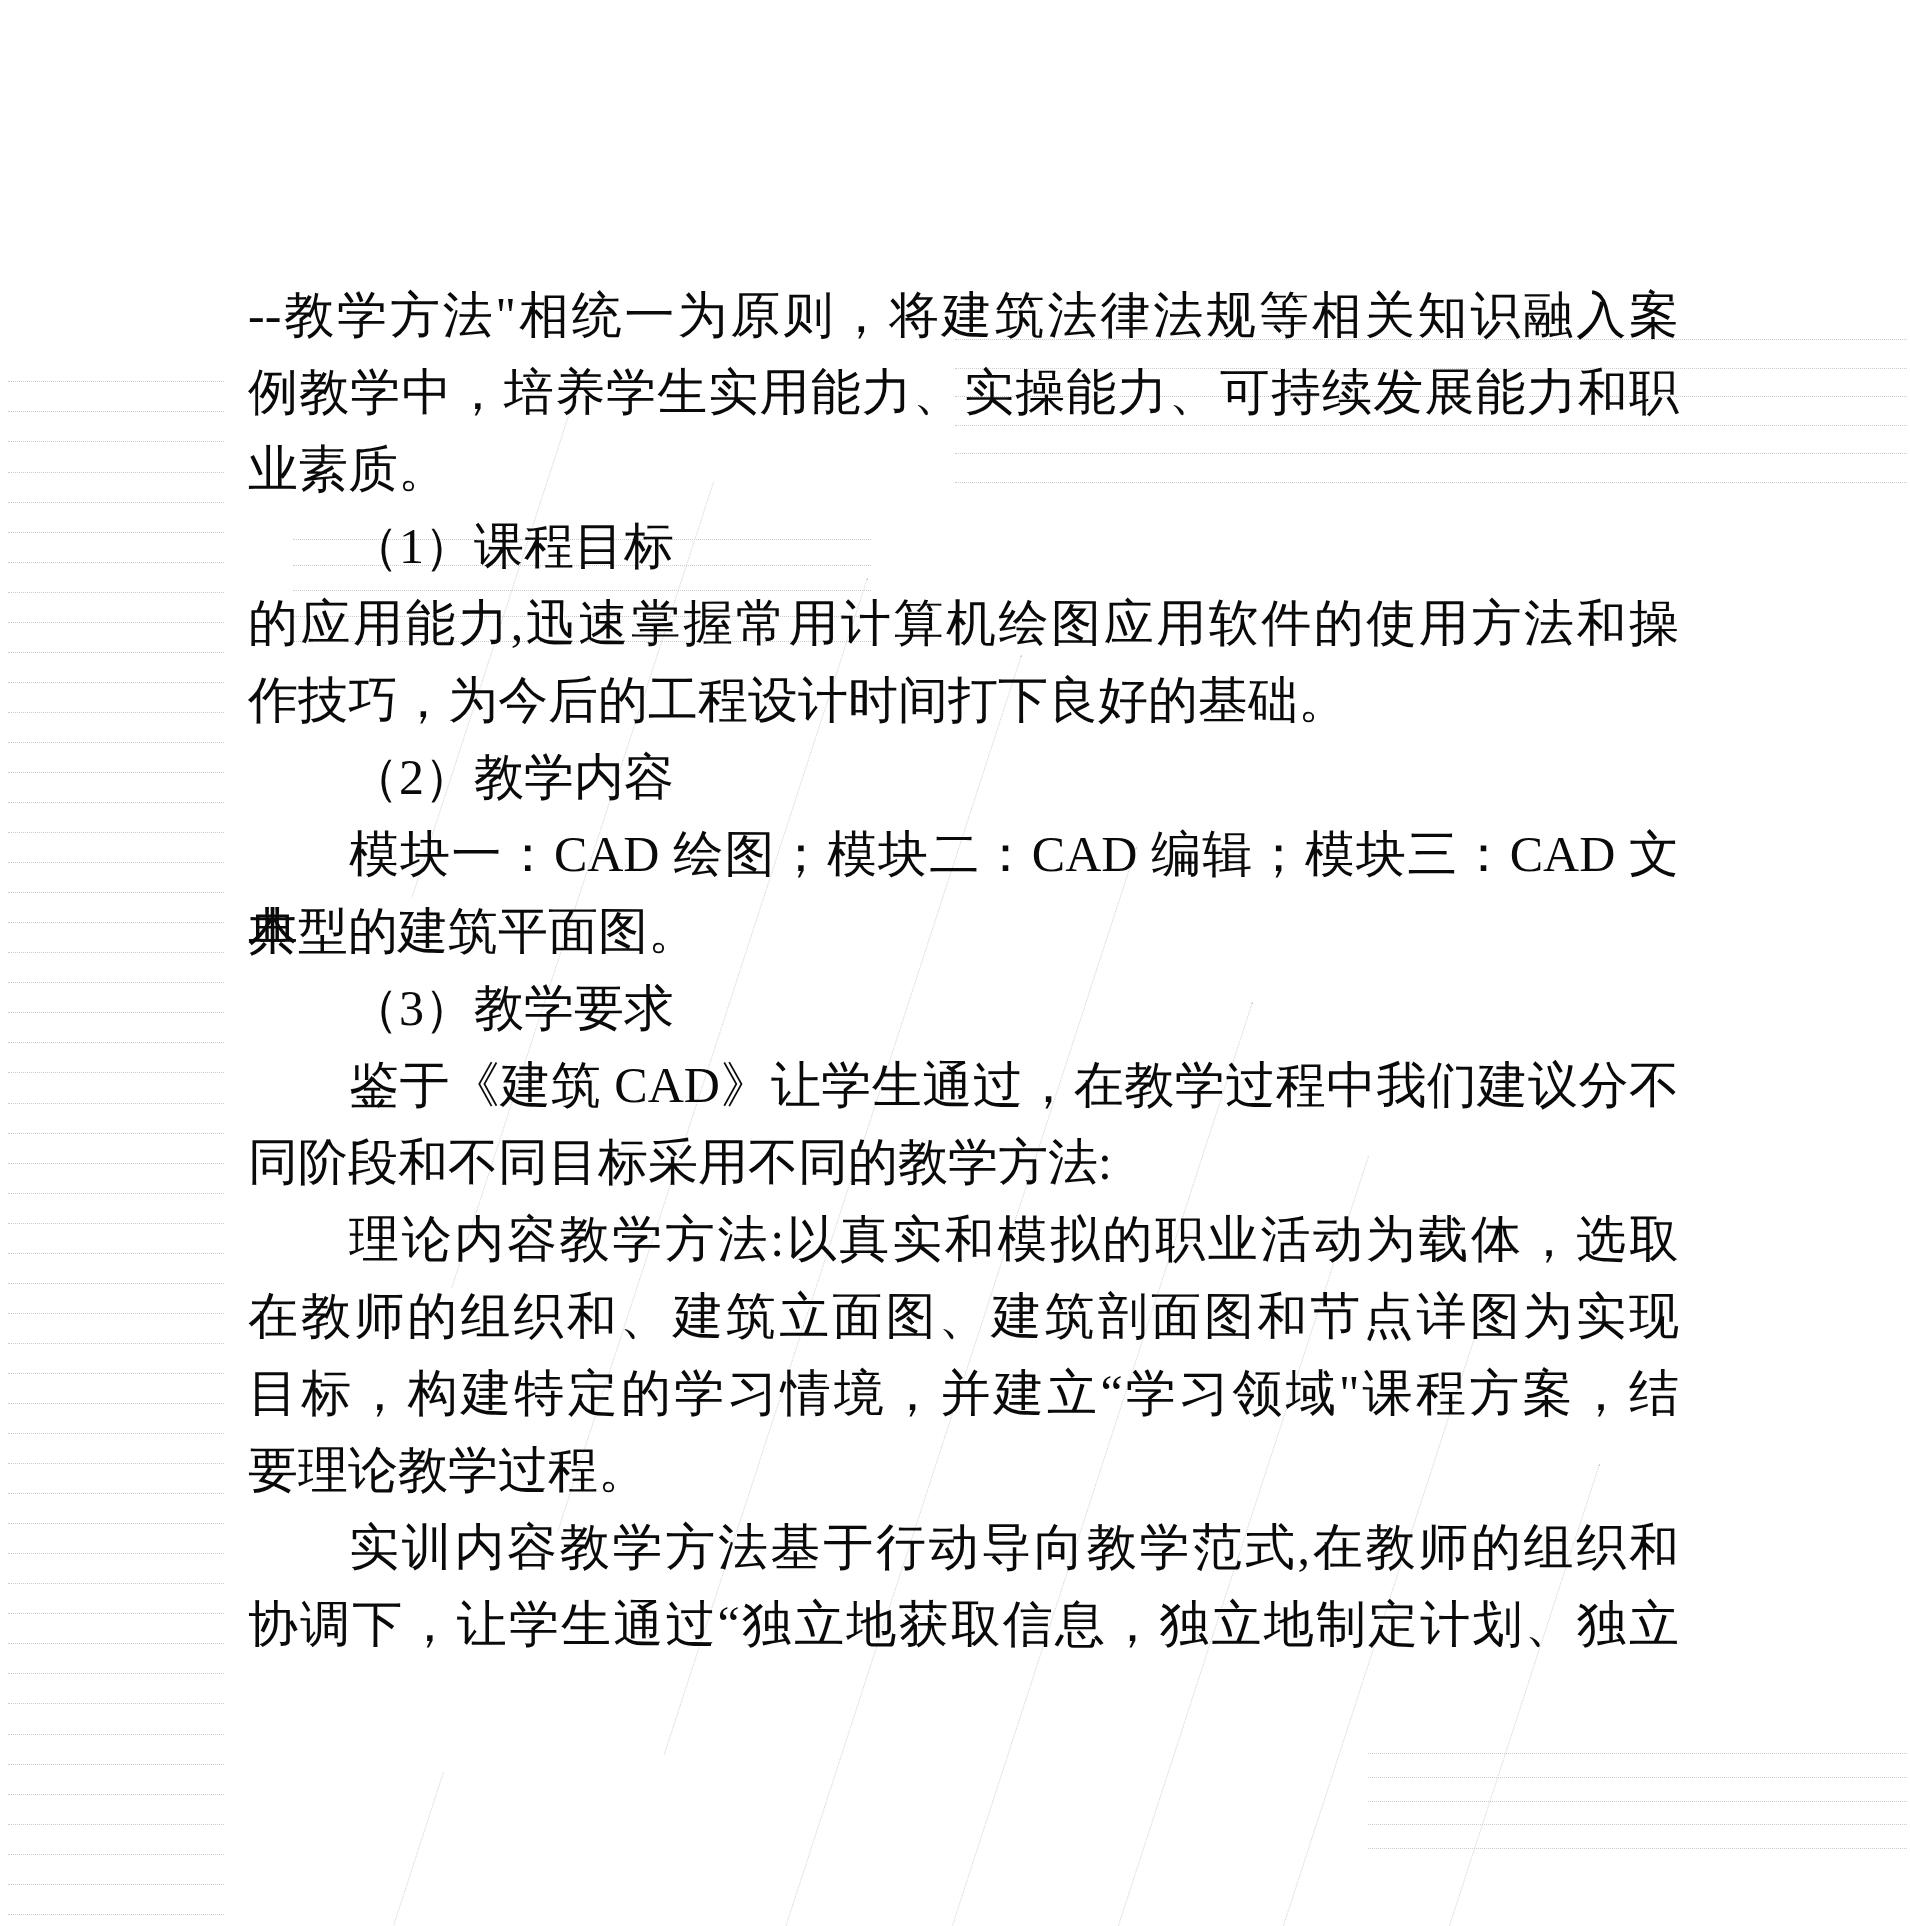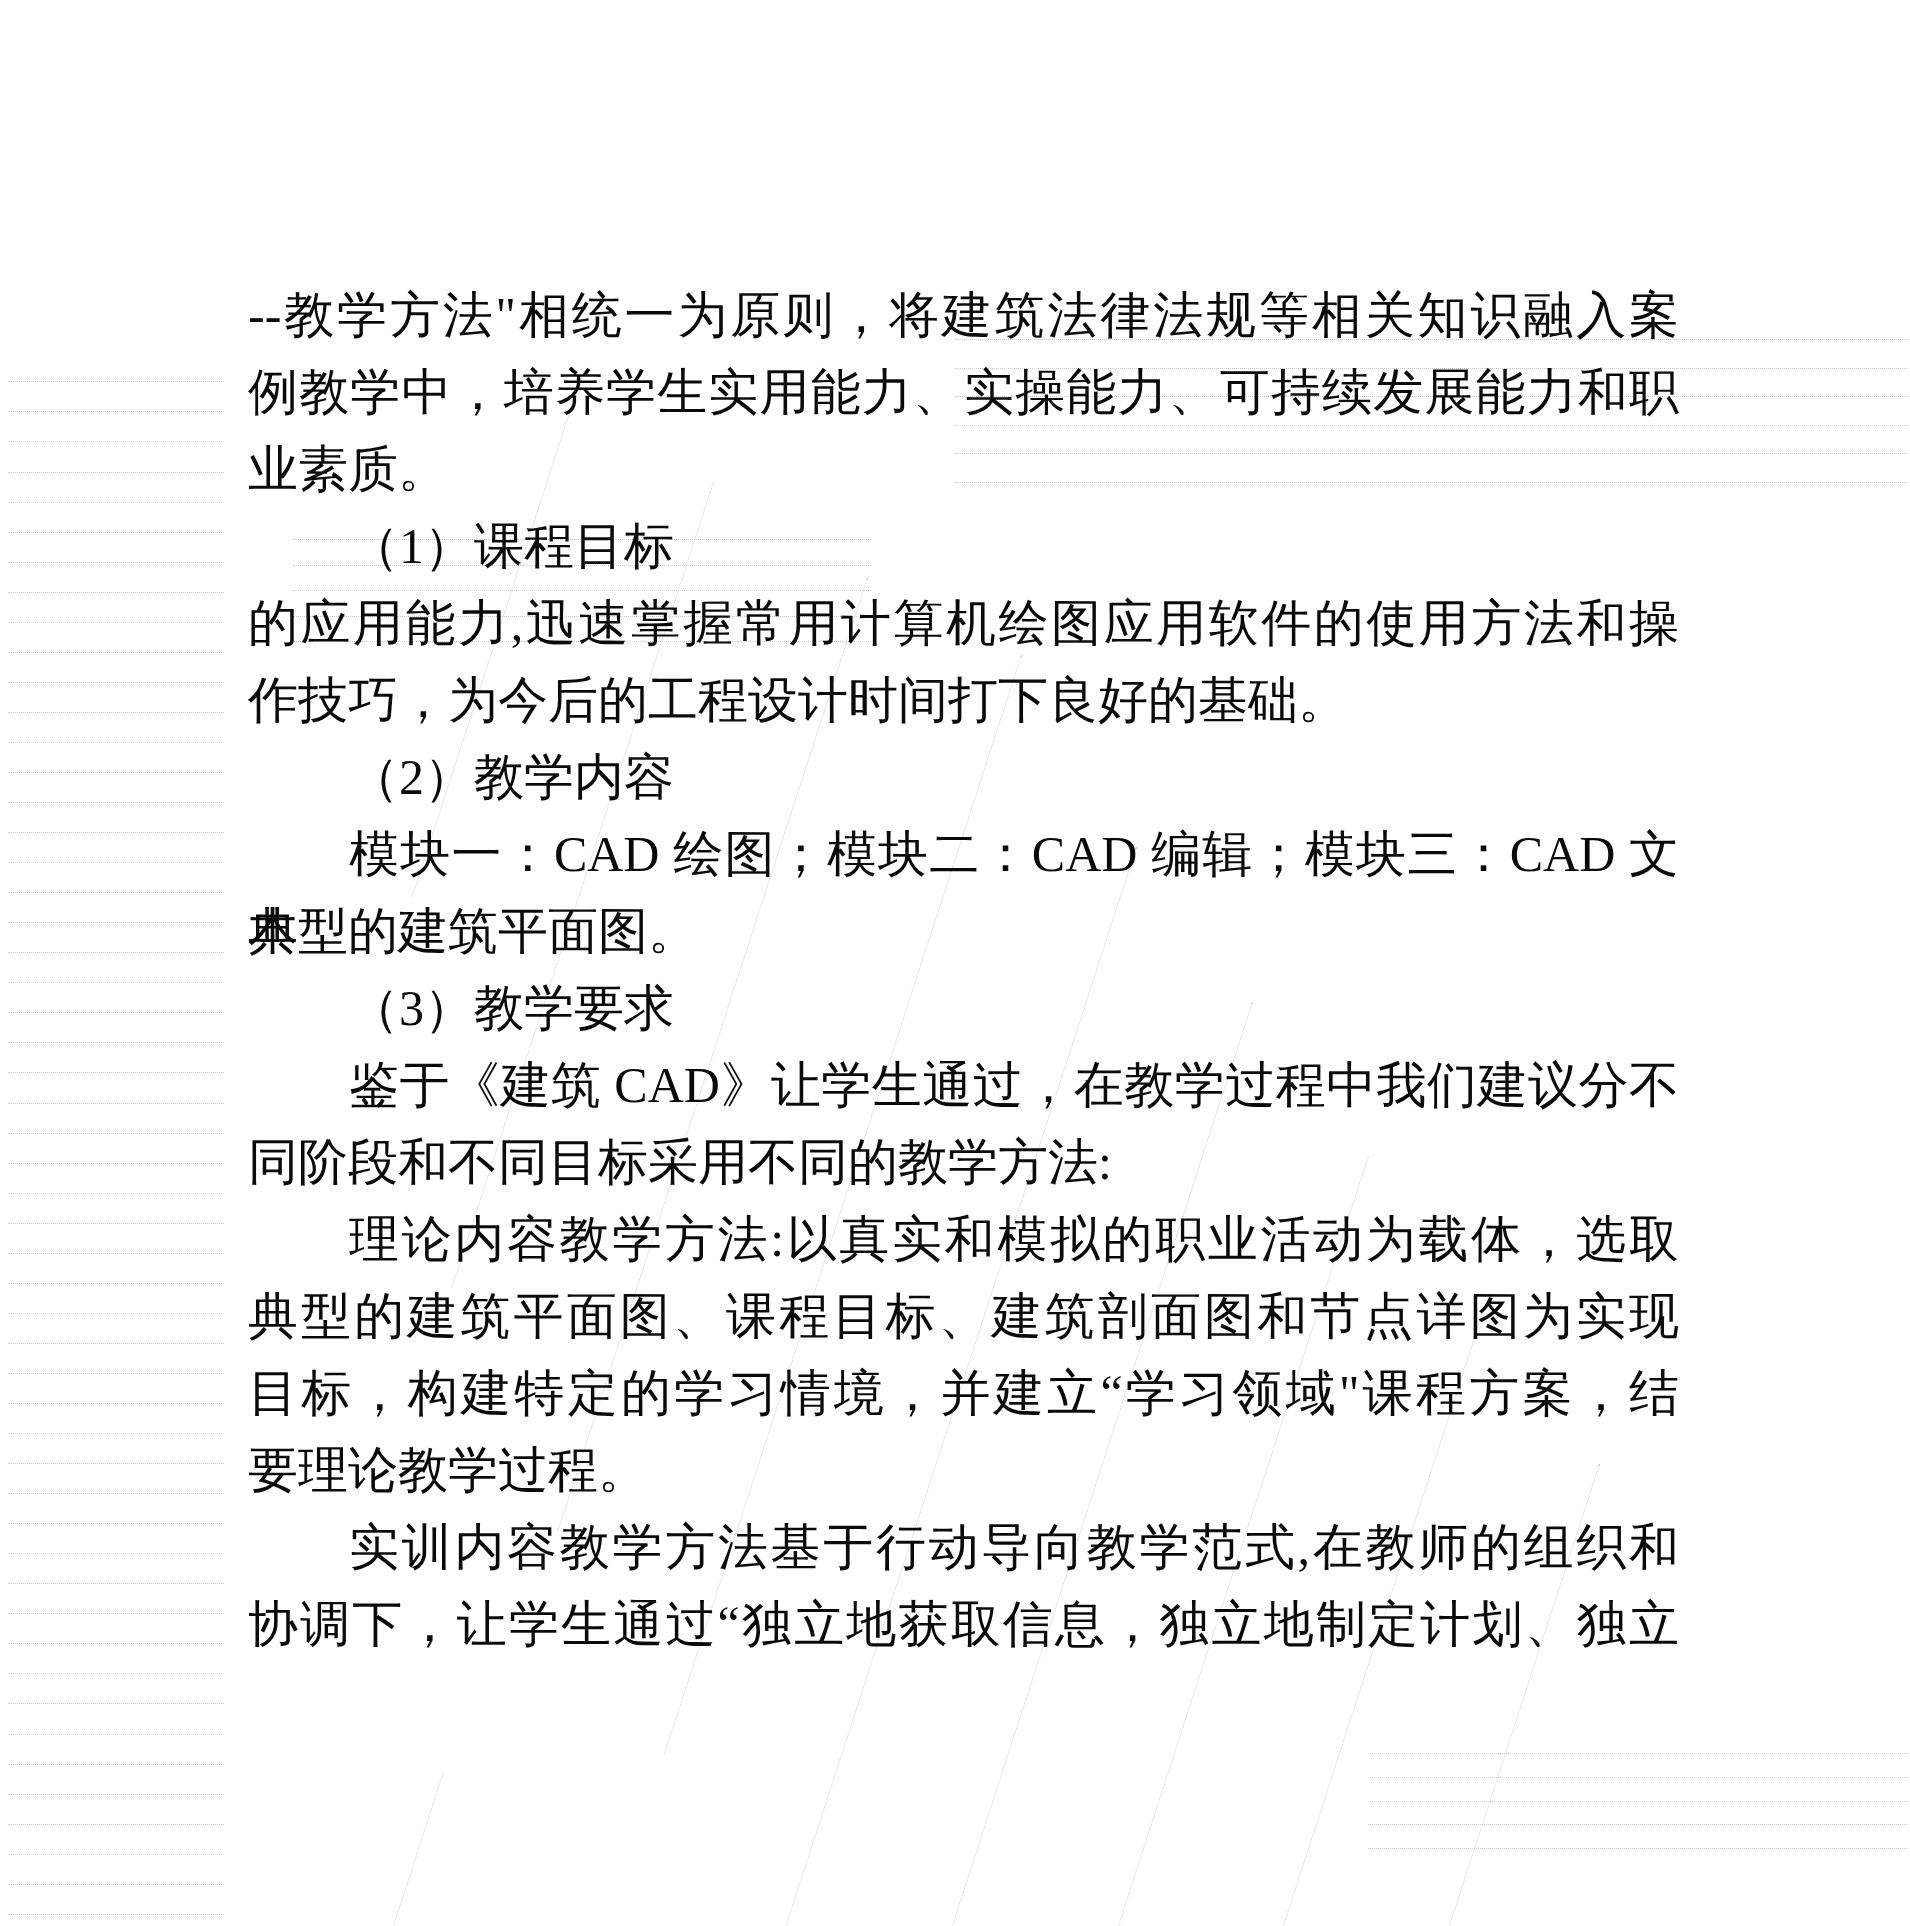--- a/index.html
+++ b/index.html
@@ -147,21 +147,21 @@
     <div class="line indent end">（1）课程目标</div>
     <div class="line">的应用能力,迅速掌握常用计算机绘图应用软件的使用方法和操</div>
     <div class="line end">作技巧，为今后的工程设计时间打下良好的基础。</div>
     <div class="line indent end">（2）教学内容</div>
     <div class="line indent">模块一：CAD 绘图；模块二：CAD 编辑；模块三：CAD 文本</div>
     <div class="line end">典型的建筑平面图。</div>
     <div class="line indent end">（3）教学要求</div>
     <div class="line indent">鉴于《建筑 CAD》让学生通过，在教学过程中我们建议分不</div>
     <div class="line end">同阶段和不同目标采用不同的教学方法:</div>
     <div class="line indent">理论内容教学方法:以真实和模拟的职业活动为载体，选取</div>
-    <div class="line">典型的建筑平面图、课程目标、建筑剖面图和节点详图为实现</div>
+    <div class="line">在教师的组织和、建筑立面图、建筑剖面图和节点详图为实现</div>
     <div class="line">目标，构建特定的学习情境，并建立“学习领域"课程方案，结</div>
     <div class="line end">要理论教学过程。</div>
     <div class="line indent">实训内容教学方法基于行动导向教学范式,在教师的组织和</div>
     <div class="line">协调下，让学生通过“独立地获取信息，独立地制定计划、独立</div>
 
   </main>
 
 </div>
 
 

